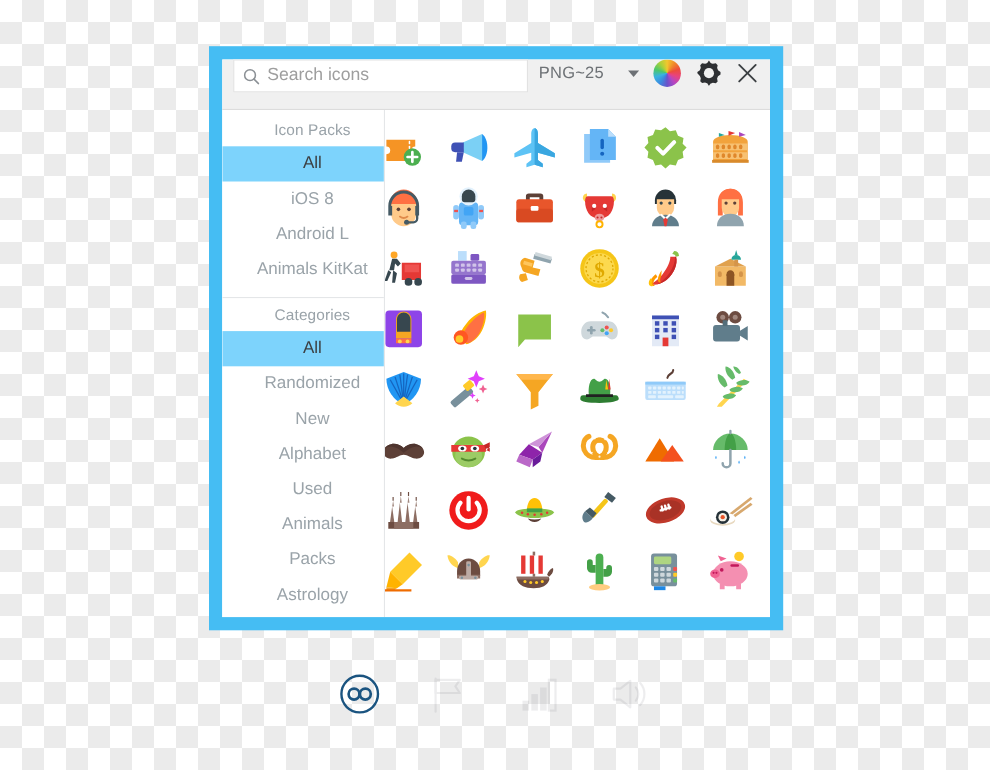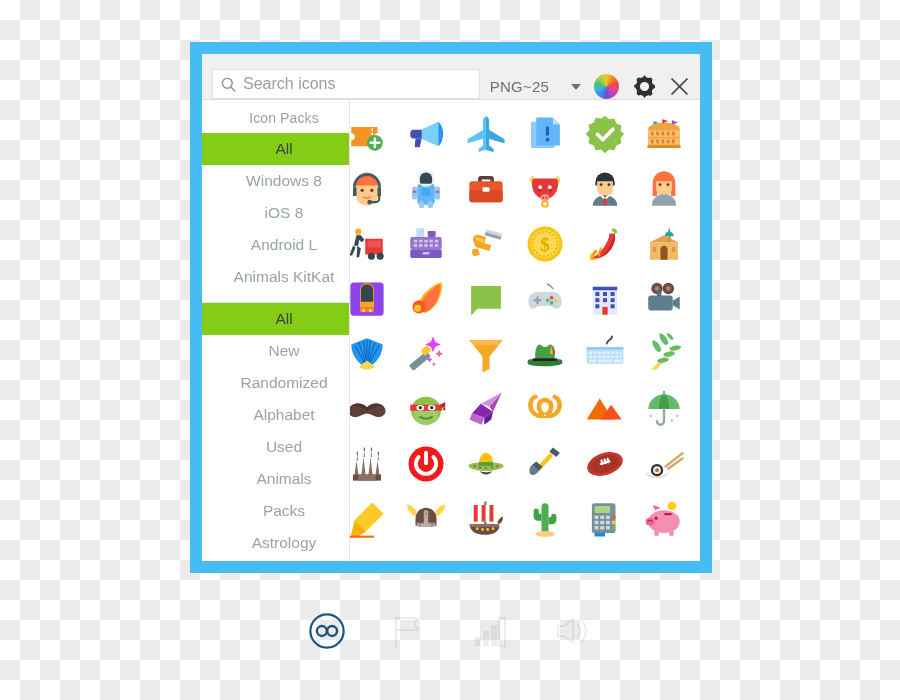--- a/index.html
+++ b/index.html
@@ -31,21 +31,21 @@
     display:flex;flex-direction:column;
     overflow:hidden;
   }
 
   
   #header{
     height:46px;
     flex:0 0 46px;
     background:#f0f0f0;
     border-bottom:1px solid #dcdcdc;
-    display:flex;align-items:flex-end;
+    display:flex;align-items:flex-start;
     padding:0 11px 0 10px;
     box-sizing:border-box;
   }
   #search-box{
     width:268px;height:30px;
     background:#ffffff;
     border:1px solid #e2e2e2;
     display:flex;align-items:center;
     padding:0 8px;box-sizing:border-box;
     flex:0 0 auto;
@@ -107,21 +107,21 @@
     letter-spacing:.1px;
   }
   .side-item{
     font-size:15.5px;color:#9aa3a9;
     padding:4px 0 4px 17px;
     line-height:24px;
     cursor:pointer;
     white-space:nowrap;
   }
   .side-item.selected{
-    background:#84cc16;
+    background:#7dd3fc;
     color:#3c4043;
   }
   .side-sep{
     height:1px;background:#e4e6e8;
     margin:9px 0 0 0;
   }
 
   
   #grid-panel{
     flex:1 1 auto;
@@ -191,30 +191,30 @@
           <line x1="17" y1="2" x2="2" y2="17" stroke="#3c4043" stroke-width="1.7" stroke-linecap="round"></line>
         </svg>
       </div>
     </div>
 
     <div id="body-row">
 
       <div id="sidebar">
         <div class="side-head">Icon Packs</div>
         <div class="side-item selected">All</div>
-        <div class="side-item">Windows 8</div>
         <div class="side-item">iOS 8</div>
         <div class="side-item">Android L</div>
         <div class="side-item">Animals KitKat</div>
 
         <div class="side-sep"></div>
 
+        <div class="side-head">Categories</div>
         <div class="side-item selected">All</div>
+        <div class="side-item">Randomized</div>
         <div class="side-item">New</div>
-        <div class="side-item">Randomized</div>
         <div class="side-item">Alphabet</div>
         <div class="side-item">Used</div>
         <div class="side-item">Animals</div>
         <div class="side-item">Packs</div>
         <div class="side-item">Astrology</div>
 
       </div>
 
       <div id="grid-panel">
         <div id="grid">

